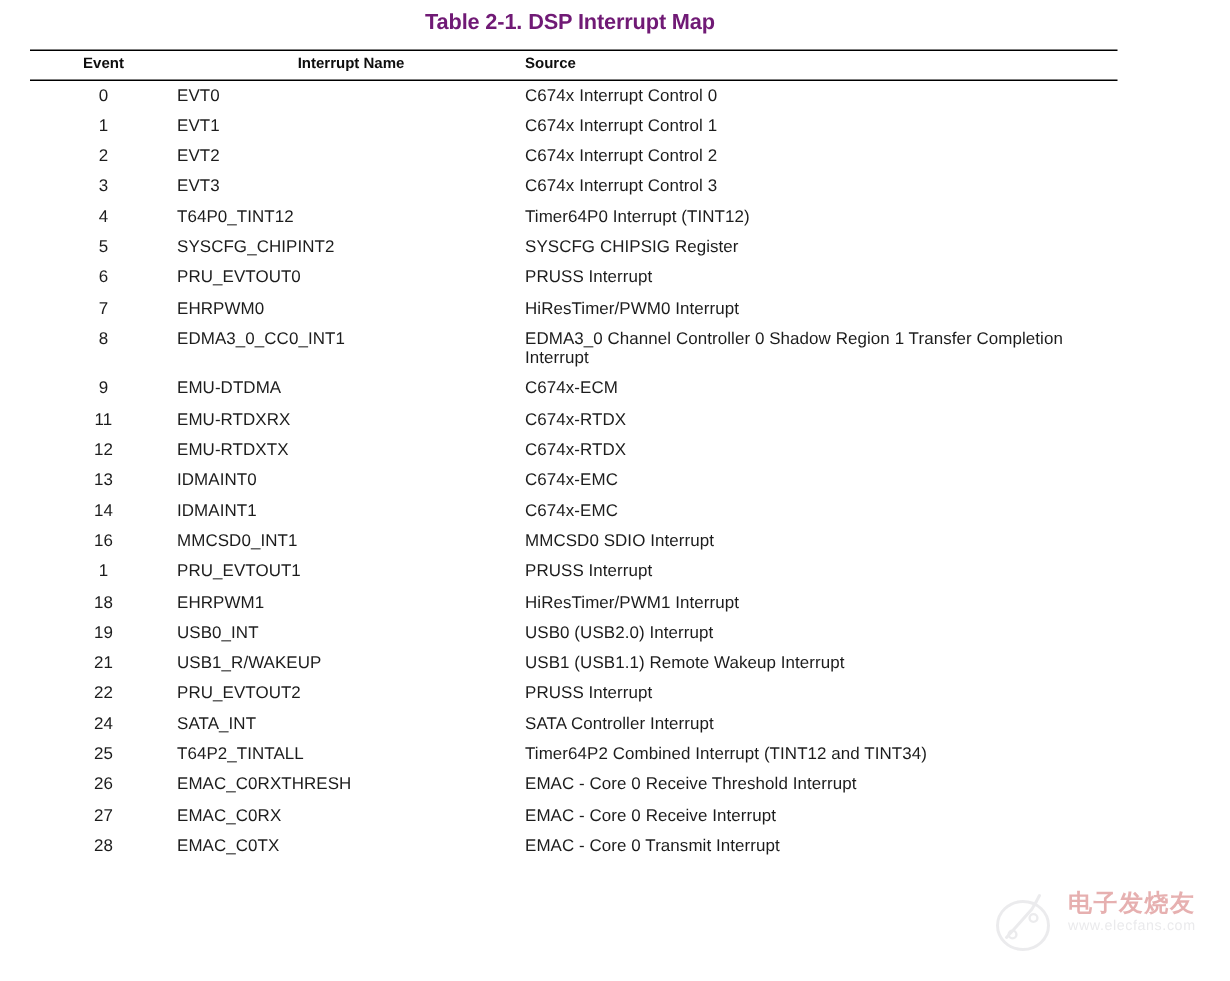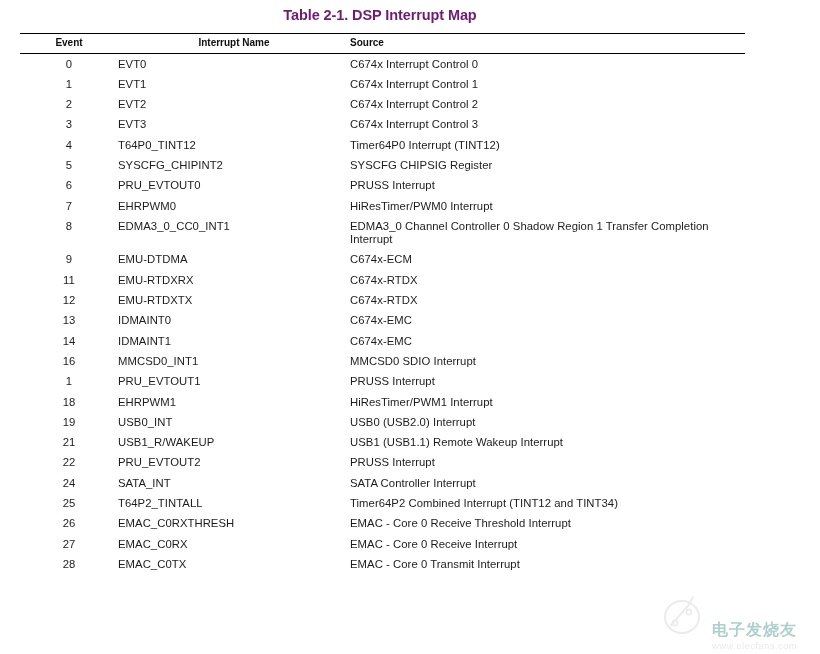--- a/index.html
+++ b/index.html
@@ -101,26 +101,25 @@
   }
   .wm-text {
     position: absolute;
     left: 52px;
     top: 4px;
     width: 100px;
   }
   .wm-cn {
     font-size: 16px;
     font-weight: bold;
-    color: #0f766e;
+    color: #b91c1c;
     letter-spacing: 1px;
     font-family: "DejaVu Sans", sans-serif;
     line-height: 19px;
     white-space: nowrap;
-    margin-top: 28px;
   }
   .wm-url {
     font-size: 9.5px;
     color: #c2c2c8;
     letter-spacing: 0.4px;
     font-family: "Liberation Sans", sans-serif;
     line-height: 13px;
     white-space: nowrap;
   }
 </style>

